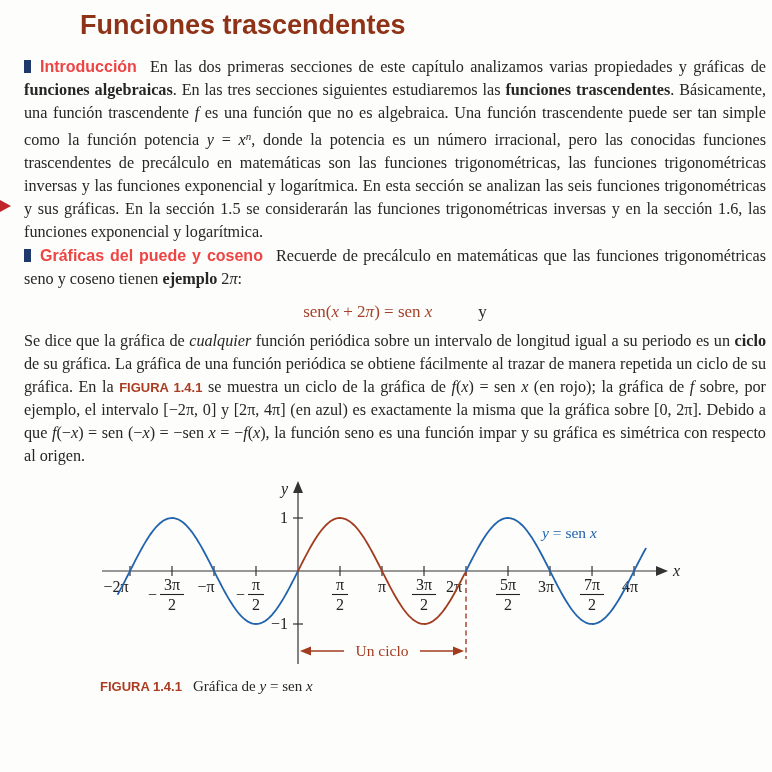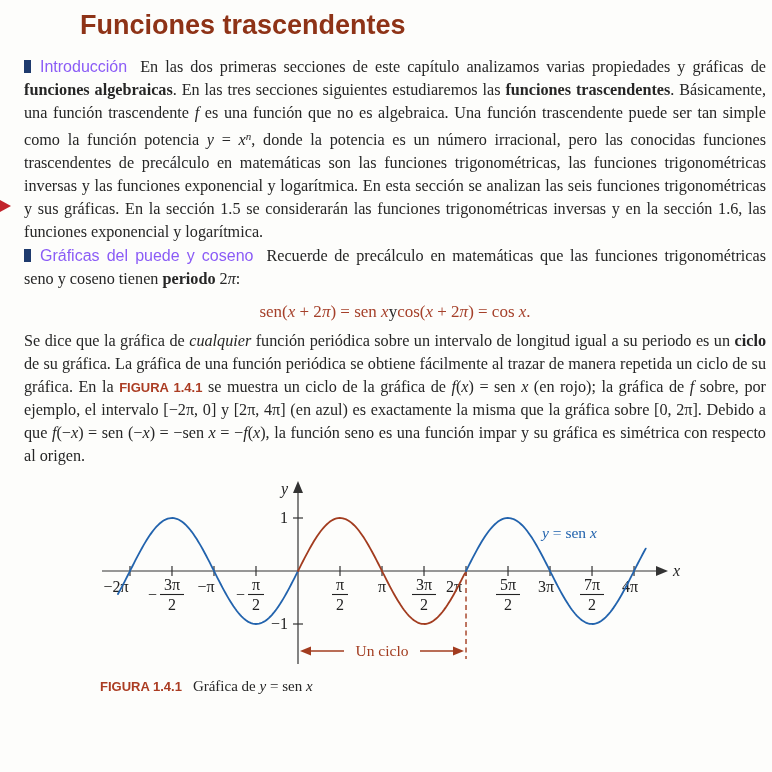--- a/index.html
+++ b/index.html
@@ -26,36 +26,36 @@
   p.body-par { margin:0; text-align:justify; }
   .par-graficas { margin-top:9px; }
   .par-after-eq { margin-top:2px; }
 
   .bullet {
     display:inline-block; width:7px; height:13px; background:#1e3a6d;
     margin-right:9px; vertical-align:-1px;
   }
   .inline-heading {
     font-family:"Liberation Sans","DejaVu Sans",sans-serif;
-    font-weight:400; font-size:16px; color:#8b5cf6;
+    font-weight:700; font-size:16px; color:#ef4444;
     margin-right:13px;
     margin-top:24px;
   }
 
   .seg-n { }
   .seg-b { font-weight:bold; }
   .seg-i { font-style:italic; }
   .seg-sup { font-style:italic; font-size:11px; vertical-align:5px; }
   .seg-fig {
     font-family:"Liberation Sans","DejaVu Sans",sans-serif;
     font-size:13px; color:#ab3c22; font-weight:600;
   }
 
   .equation {
-    display:flex; justify-content:center; align-items:baseline; 
+    display:flex; justify-content:center; align-items:baseline; gap:46px;
     margin:9px 0 7px 0; font-size:17px; color:#a5402a;
   }
   .equation .connector { color:#2b2b2b; }
 
   .figure { margin:12px 0 0 66px; }
   .figure svg { display:block; }
 
   .caption { margin:2px 0 0 76px; font-size:15px; line-height:24px; }
   .caption-label {
     font-family:"Liberation Sans","DejaVu Sans",sans-serif;
@@ -69,27 +69,26 @@
 
   <span class="margin-marker"></span>
 
   <h1 class="title">Funciones trascendentes</h1>
 
   <p class="body-par par-intro">
     <span class="bullet"></span><span class="inline-heading">Introducción</span><span><span class="seg-n">En las dos primeras secciones de este capítulo analizamos varias propiedades y gráficas de </span><span class="seg-b">funciones algebraicas</span><span class="seg-n">. En las tres secciones siguientes estudiaremos las </span><span class="seg-b">funciones trascendentes</span><span class="seg-n">. Básicamente, una función trascendente </span><span class="seg-i">f</span><span class="seg-n"> es una función que no es algebraica. Una función trascendente puede ser tan simple como la función potencia </span><span class="seg-i">y</span><span class="seg-n"> = </span><span class="seg-i">x</span><span class="seg-sup">n</span><span class="seg-n">, donde la potencia es un número irracional, pero las conocidas funciones trascendentes de precálculo en matemáticas son las funciones trigonométricas, las funciones trigonométricas inversas y las funciones exponencial y logarítmica. En esta sección se analizan las seis funciones trigonométricas y sus gráficas. En la sección 1.5 se considerarán las funciones trigonométricas inversas y en la sección 1.6, las funciones exponencial y logarítmica.</span></span>
   </p>
 
   <p class="body-par par-graficas">
-    <span class="bullet"></span><span class="inline-heading">Gráficas del puede y coseno</span><span><span class="seg-n">Recuerde de precálculo en matemáticas que las funciones trigonométricas seno y coseno tienen </span><span class="seg-b">periodo</span><span class="seg-n"> 2</span><span class="seg-i">π</span><span class="seg-n">:</span></span>
+    <span class="bullet"></span><span class="inline-heading">Gráficas del puede y coseno</span><span><span class="seg-n">Recuerde de precálculo en matemáticas que las funciones trigonométricas seno y coseno tienen </span><span class="seg-b">ejemplo</span><span class="seg-n"> 2</span><span class="seg-i">π</span><span class="seg-n">:</span></span>
   </p>
 
   <div class="equation">
     <span><span class="seg-n">sen(</span><span class="seg-i">x</span><span class="seg-n"> + 2</span><span class="seg-i">π</span><span class="seg-n">) = sen </span><span class="seg-i">x</span></span>
     <span class="connector">y</span>
-    <span><span class="seg-n">cos(</span><span class="seg-i">x</span><span class="seg-n"> + 2</span><span class="seg-i">π</span><span class="seg-n">) = cos </span><span class="seg-i">x</span><span class="seg-n">.</span></span>
   </div>
 
   <p class="body-par par-after-eq">
     <span><span class="seg-n">Se dice que la gráfica de </span><span class="seg-i">cualquier</span><span class="seg-n"> función periódica sobre un intervalo de longitud igual a su periodo es un </span><span class="seg-b">ciclo</span><span class="seg-n"> de su gráfica. La gráfica de una función periódica se obtiene fácilmente al trazar de manera repetida un ciclo de su gráfica. En la </span><span class="seg-fig">FIGURA 1.4.1</span><span class="seg-n"> se muestra un ciclo de la gráfica de </span><span class="seg-i">f</span><span class="seg-n">(</span><span class="seg-i">x</span><span class="seg-n">) = sen </span><span class="seg-i">x</span><span class="seg-n"> (en rojo); la gráfica de </span><span class="seg-i">f</span><span class="seg-n"> sobre, por ejemplo, el intervalo [−2π, 0] y [2π, 4π] (en azul) es exactamente la misma que la gráfica sobre [0, 2π]. Debido a que </span><span class="seg-i">f</span><span class="seg-n">(−</span><span class="seg-i">x</span><span class="seg-n">) = sen (−</span><span class="seg-i">x</span><span class="seg-n">) = −sen </span><span class="seg-i">x</span><span class="seg-n"> = −</span><span class="seg-i">f</span><span class="seg-n">(</span><span class="seg-i">x</span><span class="seg-n">), la función seno es una función impar y su gráfica es simétrica con respecto al origen.</span></span>
   </p>
 
   <div class="figure">
     <svg id="sine-chart" width="596" height="192" viewBox="0 0 596 192" xmlns="http://www.w3.org/2000/svg">
         <line x1="12" y1="91" x2="566" y2="91" stroke="#333333" stroke-width="1.2"></line>
         <polygon points="566,86 578,91 566,96" fill="#333333"></polygon>

